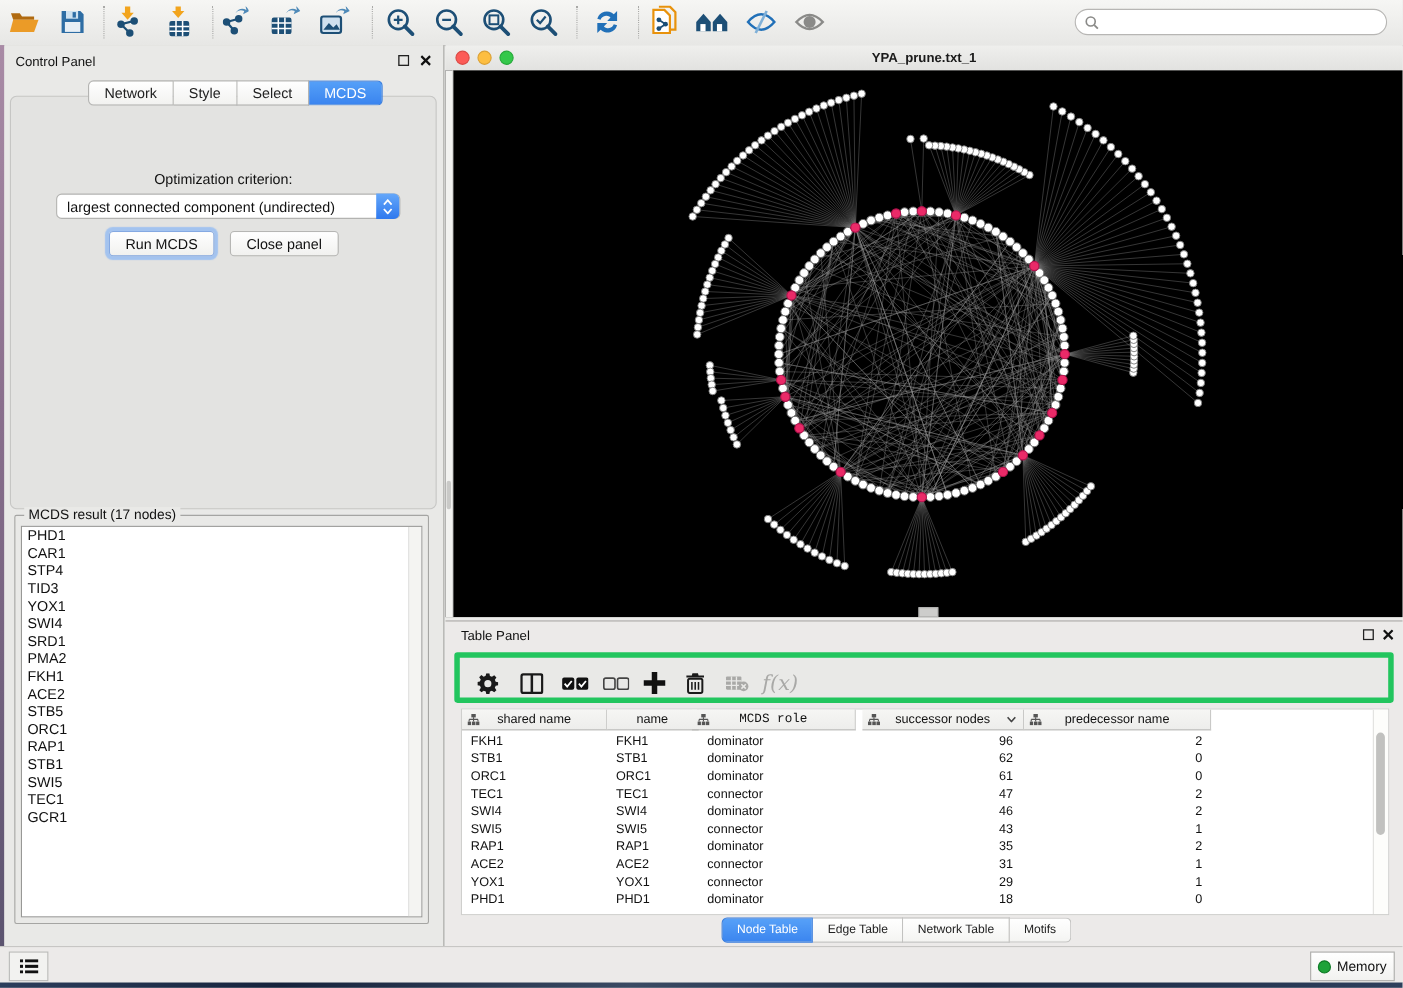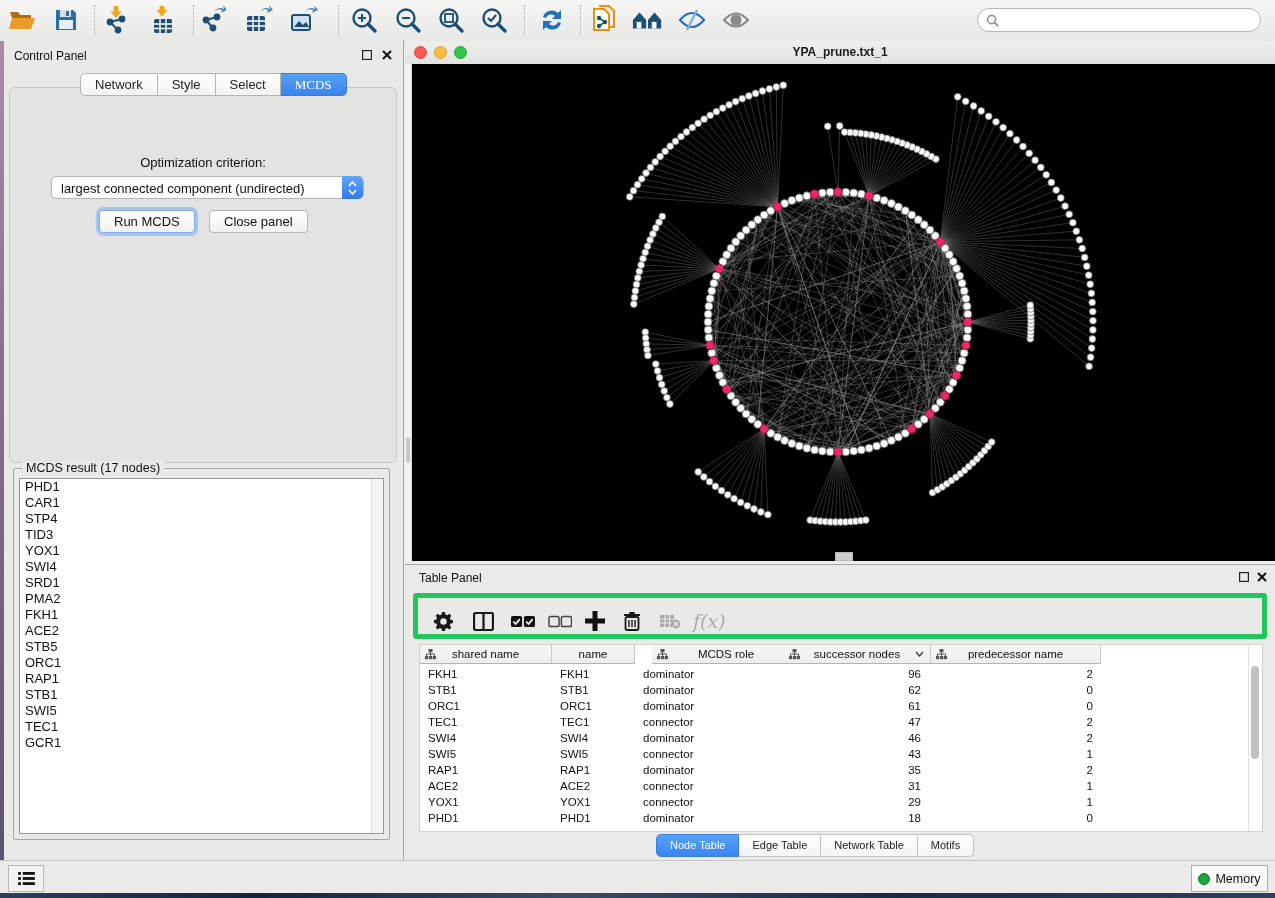--- a/index.html
+++ b/index.html
@@ -28,21 +28,21 @@
   .panel-title{font-size:12px;color:#111;}
   #cp-title{left:10px;top:8px;}
   .win-btn{position:absolute;top:8px;width:12px;height:12px;display:flex;align-items:center;justify-content:center;cursor:default;}
   #cp-content{left:5px;top:46px;width:386px;height:374px;background:#e3e3e1;border:1px solid #c6c6c4;border-radius:6px;}
   .tabbar{position:absolute;display:flex;height:21px;}
   #cp-tabs{left:76px;top:33px;z-index:3;align-items:center;}
   .tab{height:21px;line-height:21px;padding:0 14px;font-size:13px;color:#222;
     background:linear-gradient(#ffffff,#f2f2f0);border:1px solid #b4b4b2;border-left:none;}
   .tab:first-child{border-left:1px solid #b4b4b2;border-radius:5px 0 0 5px;}
   .tab:last-child{border-radius:0 5px 5px 0;}
-  .tab.selected{background:linear-gradient(#55a0f8,#3a84ef);color:#fff;border-color:#3a7edd;font-family:Liberation Serif, serif;}
+  .tab.selected{background:linear-gradient(#55a0f8,#3a84ef);color:#fff;border-color:#3a7edd;}
   #opt-label{left:0;top:67px;width:100%;text-align:center;font-size:13px;color:#111;}
   #criterion{left:41px;top:88px;width:313px;height:23px;background:#fff;border:1px solid #b3b3b1;border-radius:5px;
     font-size:13px;color:#111;line-height:23px;padding-left:9px;box-sizing:border-box;}
   #criterion .stepper{position:absolute;right:0;top:-1px;width:21px;height:23px;border-radius:0 5px 5px 0;
     background:linear-gradient(#64a7fa,#2f79ee);display:flex;flex-direction:column;align-items:center;justify-content:center;gap:2px;}
   .btn{position:absolute;height:23px;background:linear-gradient(#ffffff,#f1f1ef);border:1px solid #b6b6b4;border-radius:4px;
     font-size:13px;color:#111;text-align:center;line-height:21px;box-sizing:border-box;padding:0 14px;}
   #run-btn{left:89px;top:122px;border-color:#85a9e2;box-shadow:0 0 1px 3px rgba(112,170,252,.55);}
   #closepanel-btn{left:199px;top:122px;}
   
@@ -648,21 +648,21 @@
   <div id="tbl" class="abs">
     <div id="tbl-head">
         <div class="th" style="left: 0px; width: 132px;"><svg class="tree" width="11" height="11" viewBox="0 0 11 11">
             <rect x="3.5" y="0" width="4" height="3.2" fill="#555"></rect>
             <path d="M5.5 3 v2 M1.5 5 h8 M1.5 5 v2 M5.5 5 v2 M9.5 5 v2" stroke="#555" stroke-width="1"></path>
             <rect x="0" y="7" width="3.2" height="3.2" fill="#555"></rect>
             <rect x="4" y="7" width="3.2" height="3.2" fill="#555"></rect>
             <rect x="7.8" y="7" width="3.2" height="3.2" fill="#555"></rect>
           </svg><span>shared name</span></div>
         <div class="th" style="left: 132px; width: 83px;"><span>name</span></div>
-        <div class="th" style="left: 232px; width: 149px;"><svg class="tree" width="11" height="11" viewBox="0 0 11 11">
+        <div class="th" style="left: 209px; width: 149px; font-family: Liberation Mono, monospace;"><svg class="tree" width="11" height="11" viewBox="0 0 11 11">
             <rect x="3.5" y="0" width="4" height="3.2" fill="#555"></rect>
             <path d="M5.5 3 v2 M1.5 5 h8 M1.5 5 v2 M5.5 5 v2 M9.5 5 v2" stroke="#555" stroke-width="1"></path>
             <rect x="0" y="7" width="3.2" height="3.2" fill="#555"></rect>
             <rect x="4" y="7" width="3.2" height="3.2" fill="#555"></rect>
             <rect x="7.8" y="7" width="3.2" height="3.2" fill="#555"></rect>
           </svg><span>MCDS role</span></div>
         <div class="th" style="left: 364px; width: 147px;"><svg class="tree" width="11" height="11" viewBox="0 0 11 11">
             <rect x="3.5" y="0" width="4" height="3.2" fill="#555"></rect>
             <path d="M5.5 3 v2 M1.5 5 h8 M1.5 5 v2 M5.5 5 v2 M9.5 5 v2" stroke="#555" stroke-width="1"></path>
             <rect x="0" y="7" width="3.2" height="3.2" fill="#555"></rect>

